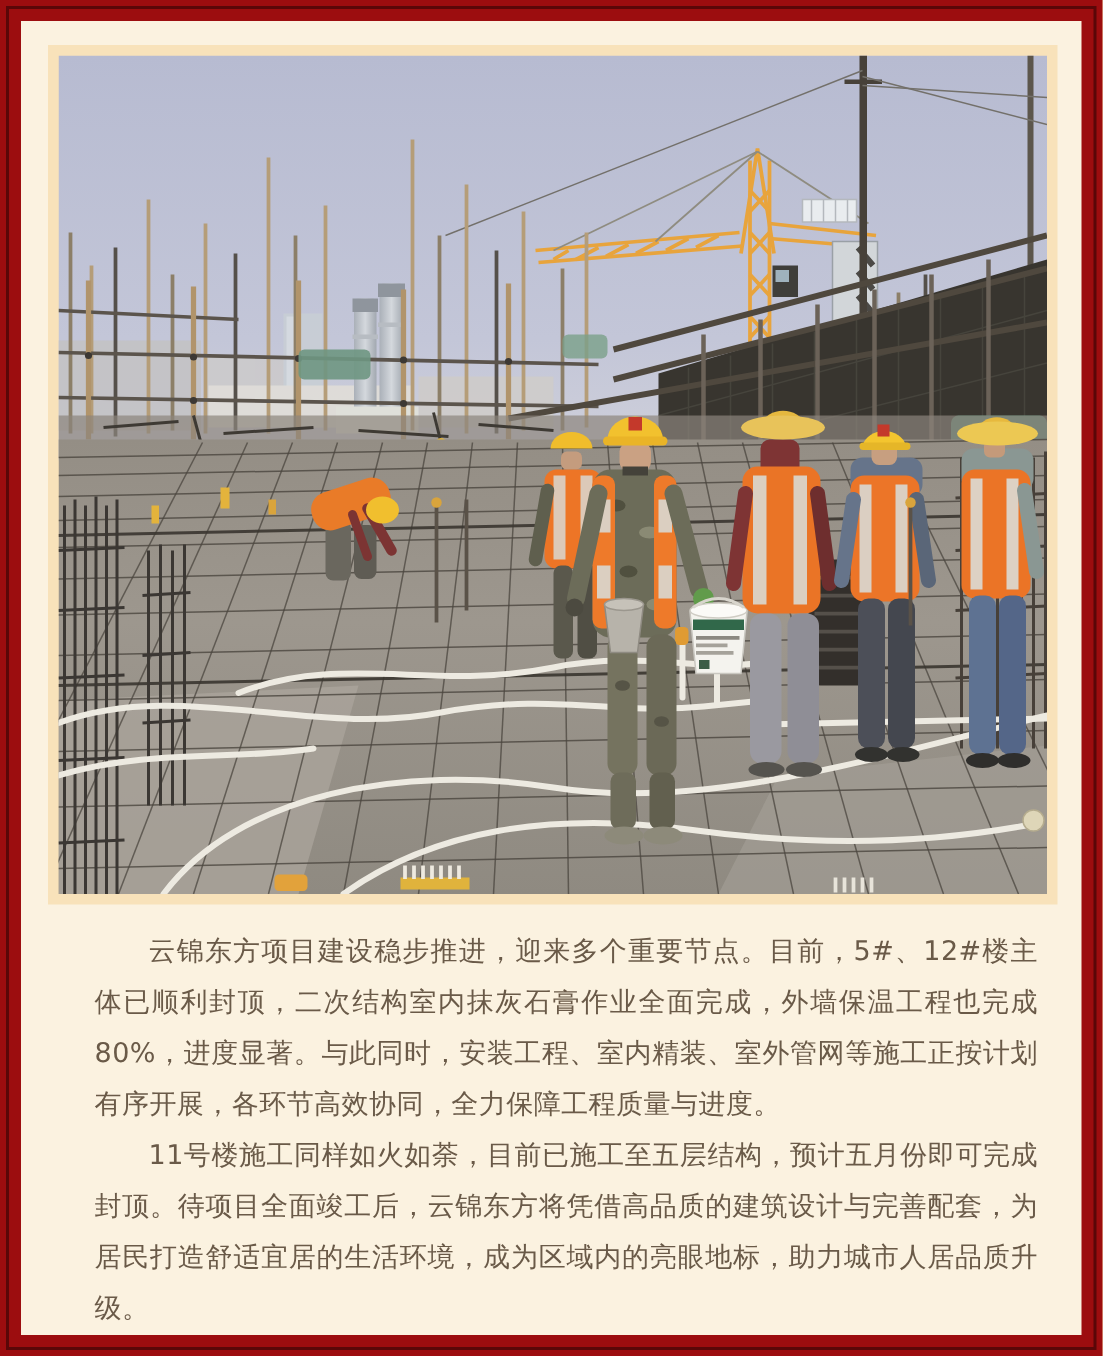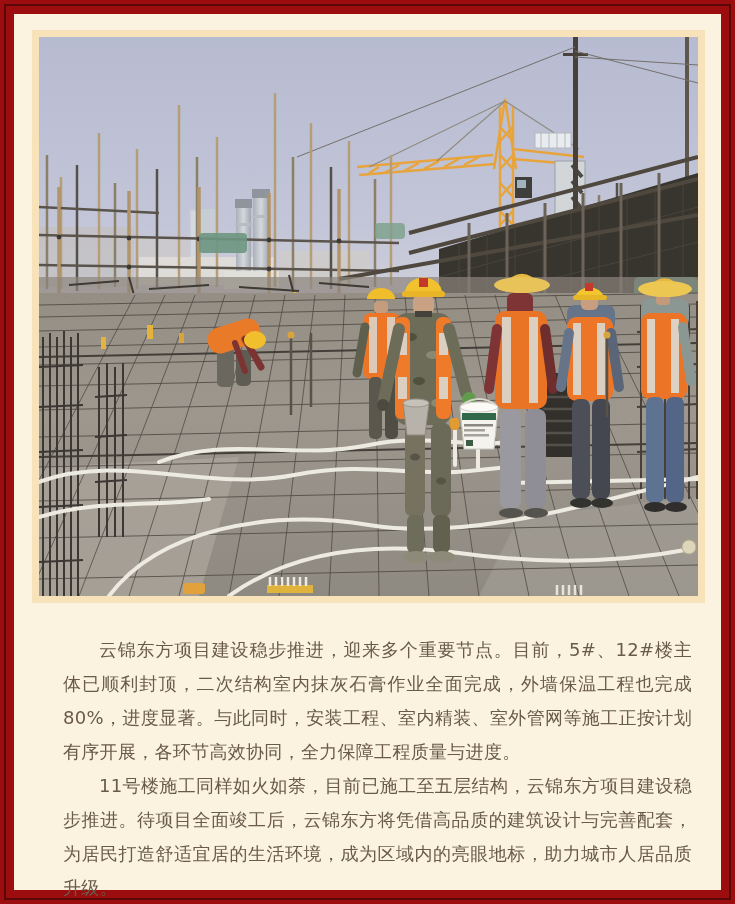--- a/index.html
+++ b/index.html
@@ -18,21 +18,21 @@
     background: var(--page_cream, #fbf2e0);
   }
   .photo-frame {
     margin:16px 0 0 18px;
     width:659px; height:559px;
     padding:7px;
     background: var(--photo_frame_tan, #f8e2ba);
   }
   .photo-frame svg { display:block; }
   .article {
-    margin:30px 29px 0 49px;
+    margin:15px 29px 0 49px;
     width:629px;
     color: var(--text_brown, #6a5a48);
     font-size:18px;
     line-height:34px;
     text-align:justify;
     letter-spacing:0.3px;
   }
   .article p { margin:0; text-indent:2em; }
 </style>
 </head>
@@ -440,17 +440,17 @@
           <line x1="272" y1="296" x2="272" y2="370"></line>
           <line x1="568" y1="300" x2="568" y2="380"></line>
         </g>
         <circle cx="252" cy="298" r="3.5" fill="#d9a43c"></circle>
         <circle cx="568" cy="298" r="3.5" fill="#d9a43c"></circle>
       </svg>
     </figure>
 
     <div class="article">
       <p>云锦东方项目建设稳步推进，迎来多个重要节点。目前，5#、12#楼主体已顺利封顶，二次结构室内抹灰石膏作业全面完成，外墙保温工程也完成80%，进度显著。与此同时，安装工程、室内精装、室外管网等施工正按计划有序开展，各环节高效协同，全力保障工程质量与进度。</p>
-      <p>11号楼施工同样如火如荼，目前已施工至五层结构，云锦东方项目建设稳步推进。待项目全面竣工后，云锦东方将凭借高品质的建筑设计与完善配套，为居民打造舒适宜居的生活环境，成为区域内的亮眼地标，助力城市人居品质升级。</p>
+      <p>11号楼施工同样如火如荼，目前已施工至五层结构，预计五月份即可完成封顶。待项目全面竣工后，云锦东方将凭借高品质的建筑设计与完善配套，为居民打造舒适宜居的生活环境，成为区域内的亮眼地标，助力城市人居品质升级。</p>
     </div>
 
   </div>
 </div>
 
 </body></html>

